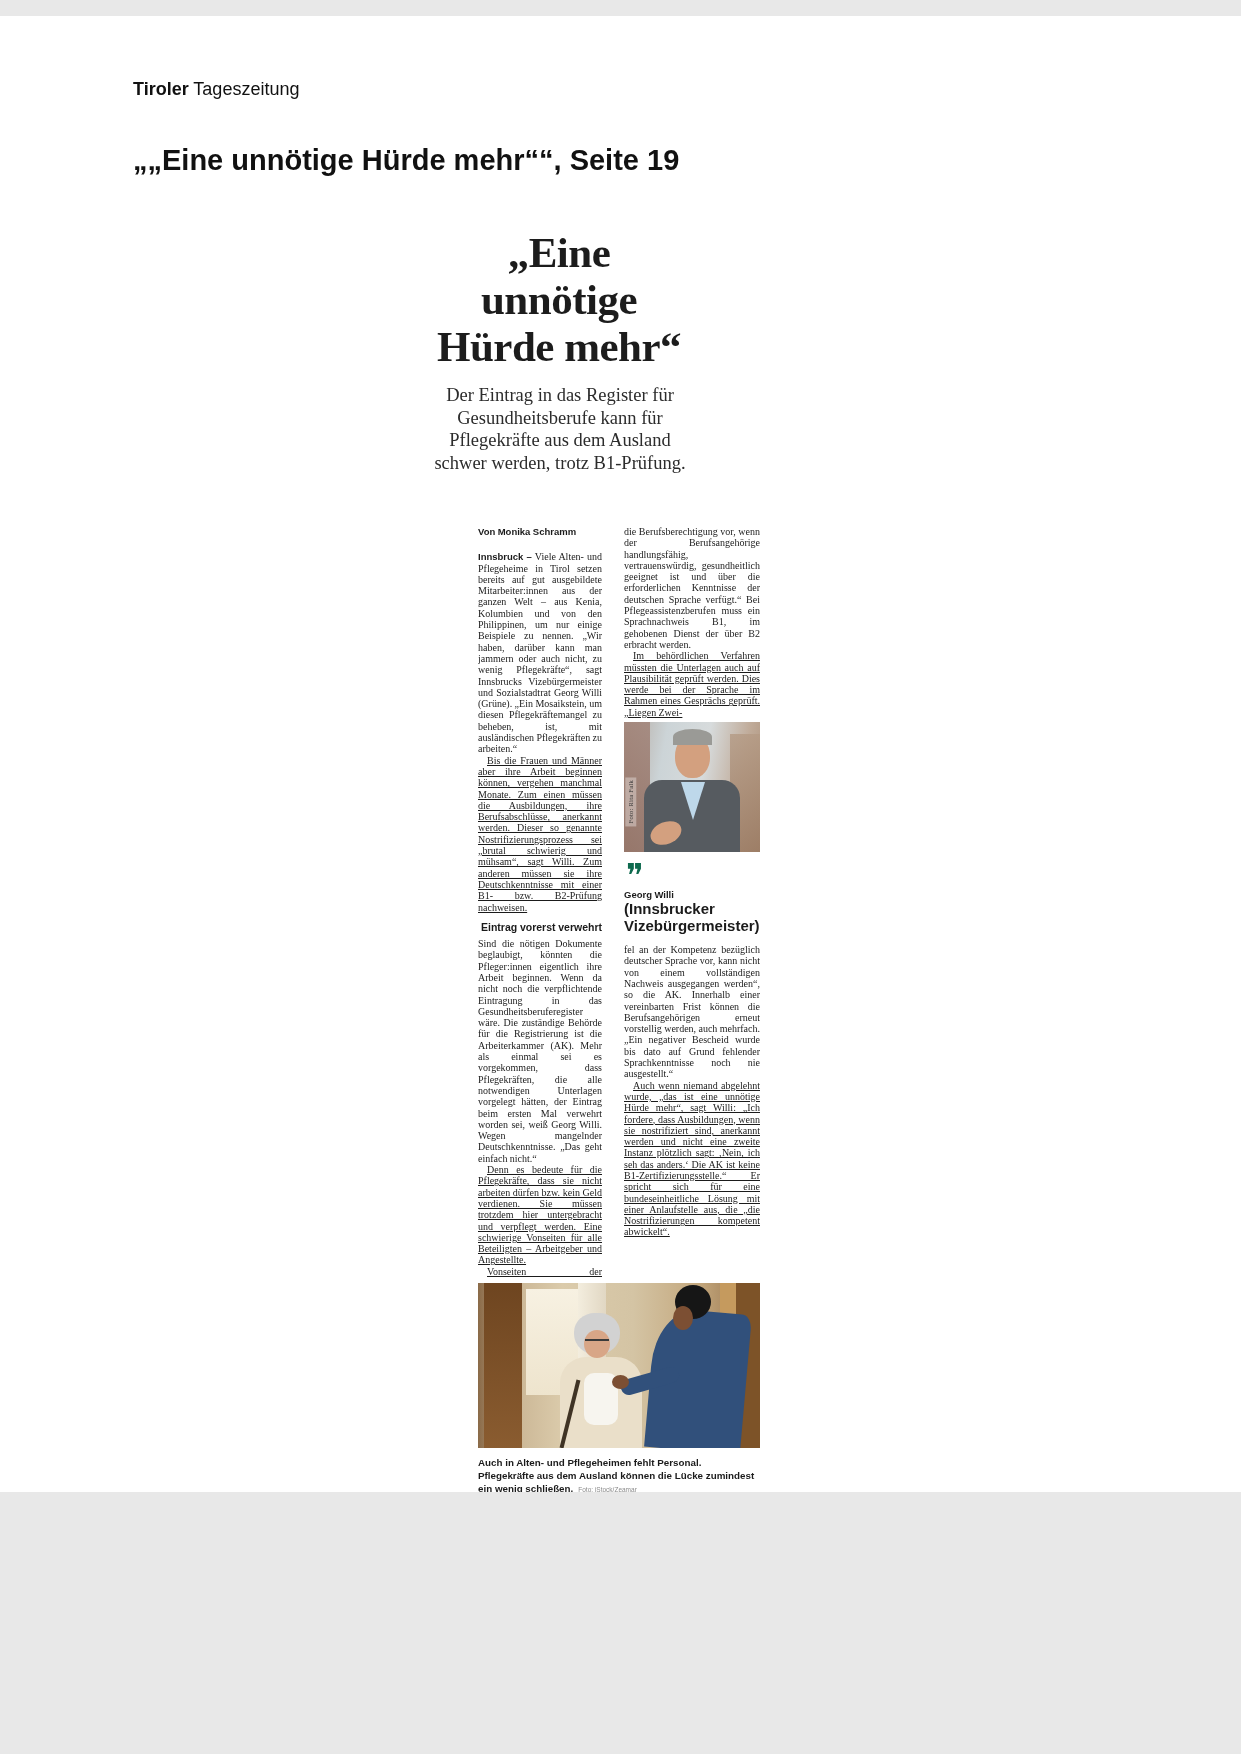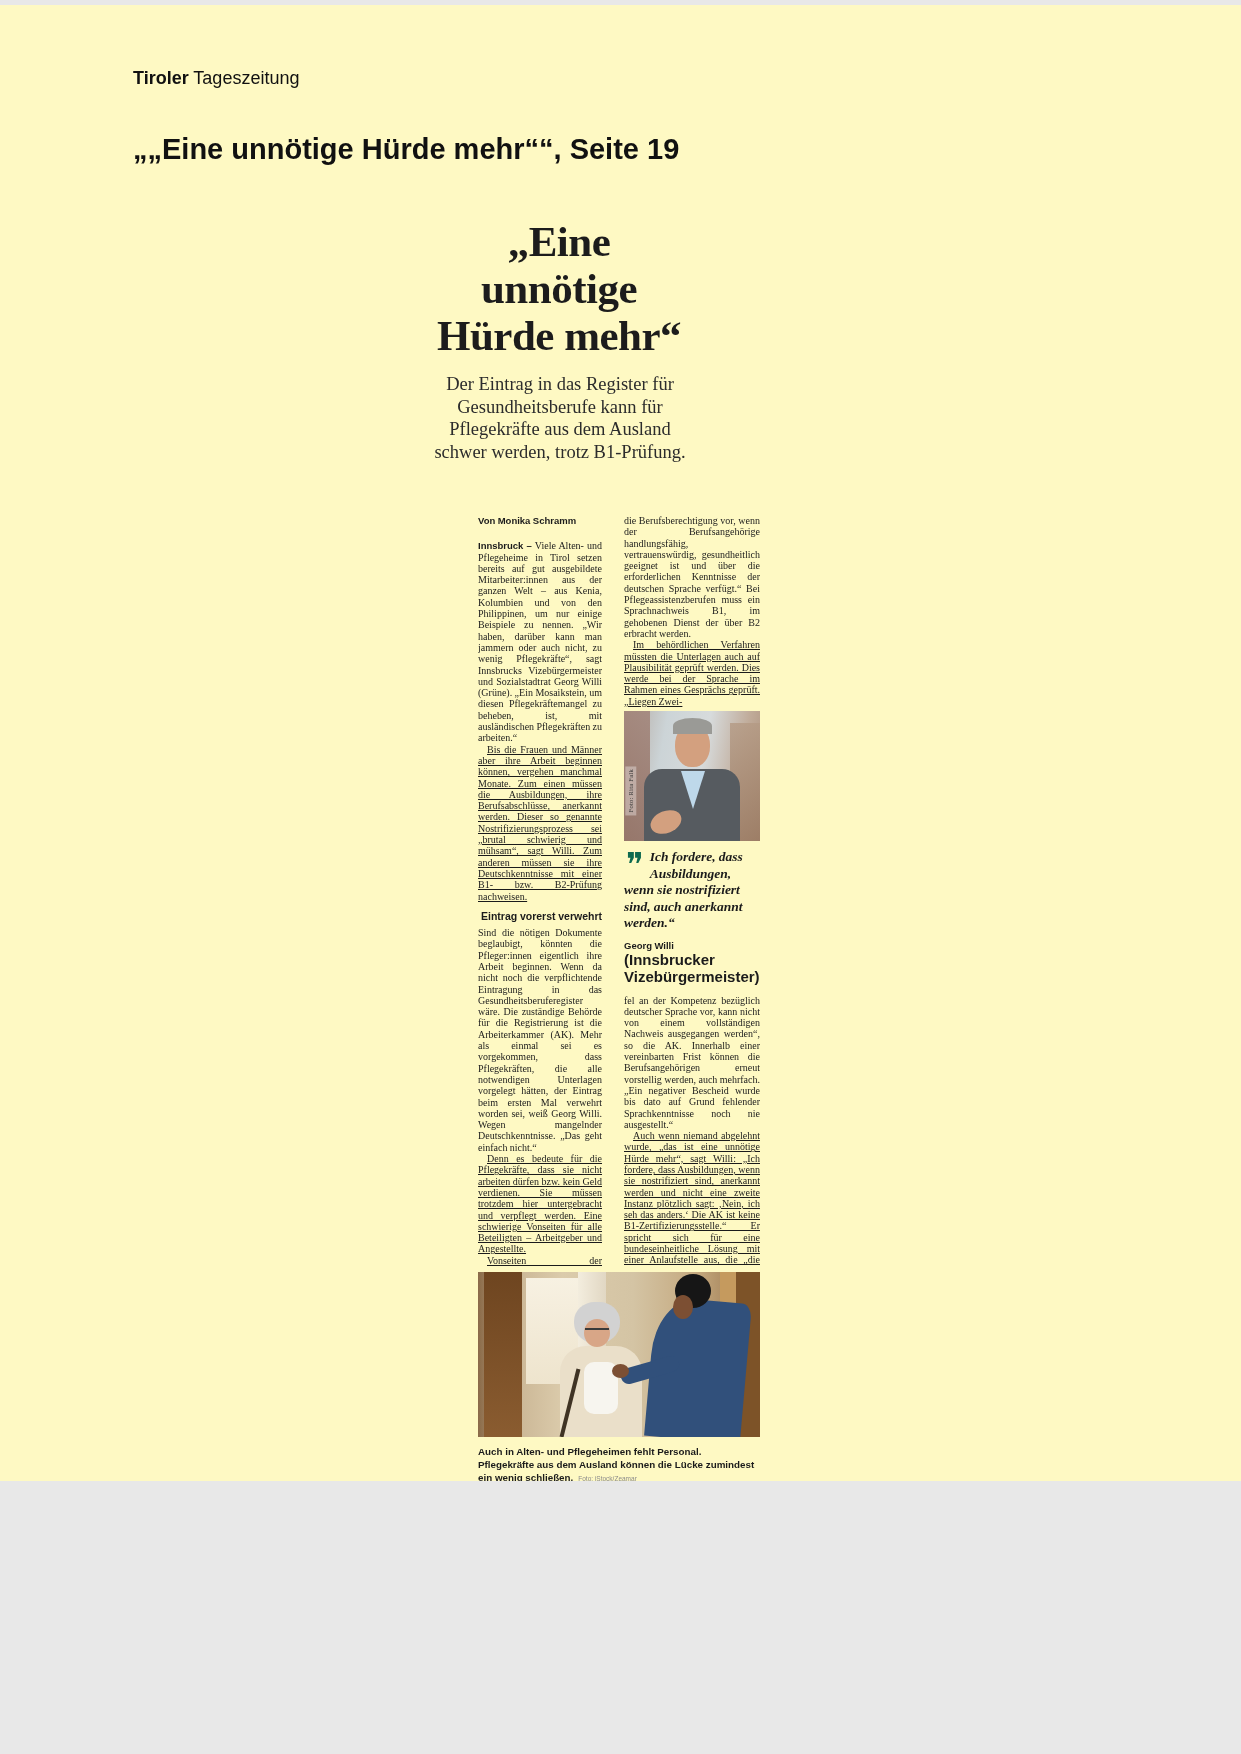--- a/index.html
+++ b/index.html
@@ -1,18 +1,18 @@
 <!DOCTYPE html>
 <html lang="de"><head>
 <meta charset="utf-8">
 <style>
   html,body{margin:0;padding:0;background:#e8e8e8;}
   .page{
-    position:relative;width:1241px;height:1476px;background:#fef9c3;
-    margin:5px auto;font-family:"Liberation Sans",sans-serif;color:#1a1a1a;
+    position:relative;width:1241px;height:1476px;background:#ffffff;
+    margin:16px auto;font-family:"Liberation Sans",sans-serif;color:#1a1a1a;
     overflow:hidden;
   }
   
   .brand{position:absolute;left:133px;top:63px;font-size:18px;color:#111;}
   .brand .b{font-weight:bold;}
   .doc-title{position:absolute;left:133px;top:128px;font-size:29px;font-weight:bold;color:#111;}
 
   
   .clipping{position:absolute;left:418px;top:213px;width:346px;}
   .headline{
@@ -133,21 +133,20 @@
           <div class="wp-suit"></div>
           <div class="wp-shirt"></div>
           <div class="wp-head"></div>
           <div class="wp-hair"></div>
           <div class="wp-hand"></div>
           <span class="wp-credit">Foto: Rita Falk</span>
         </div>
 
         <div class="quote-block">
           <span class="quote-mark">❞</span>
-          <span class="quote-text">Ich fordere, dass Ausbildungen, wenn sie nostrifiziert sind, auch anerkannt werden.“</span>
           <div class="quote-attr">
             <div class="quote-attr-name">Georg Willi</div>
             <div class="quote-attr-role">(Innsbrucker Vizebürgermeister)</div>
           </div>
         </div>
 
         <p>fel an der Kompetenz bezüglich deutscher Sprache vor, kann nicht von einem vollständigen Nachweis ausgegangen werden“, so die AK. Innerhalb einer vereinbarten Frist können die Berufsangehörigen erneut vorstellig werden, auch mehrfach. „Ein negativer Bescheid wurde bis dato auf Grund fehlender Sprachkenntnisse noch nie ausgestellt.“</p>
         <p class="indent">Auch wenn niemand abgelehnt wurde, „das ist eine unnötige Hürde mehr“, sagt Willi: „Ich fordere, dass Ausbildungen, wenn sie nostrifiziert sind, anerkannt werden und nicht eine zweite Instanz plötzlich sagt: ‚Nein, ich seh das anders.‘ Die AK ist keine B1-Zertifizierungsstelle.“ Er spricht sich für eine bundeseinheitliche Lösung mit einer Anlaufstelle aus, die „die Nostrifizierungen kompetent abwickelt“.</p>
       </div>
     </div>

